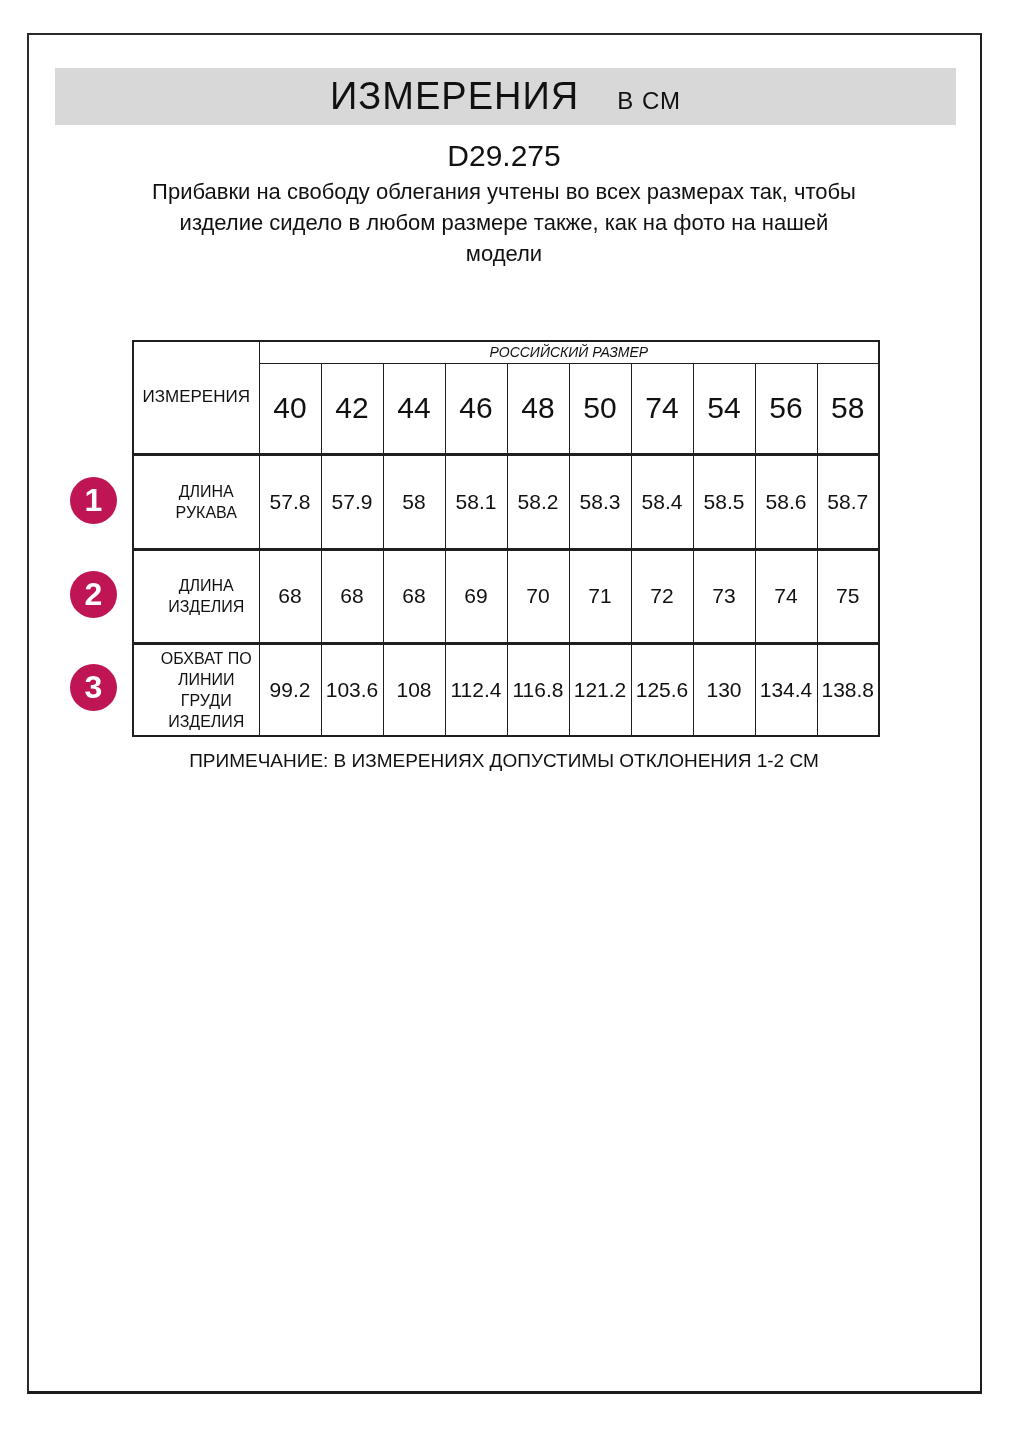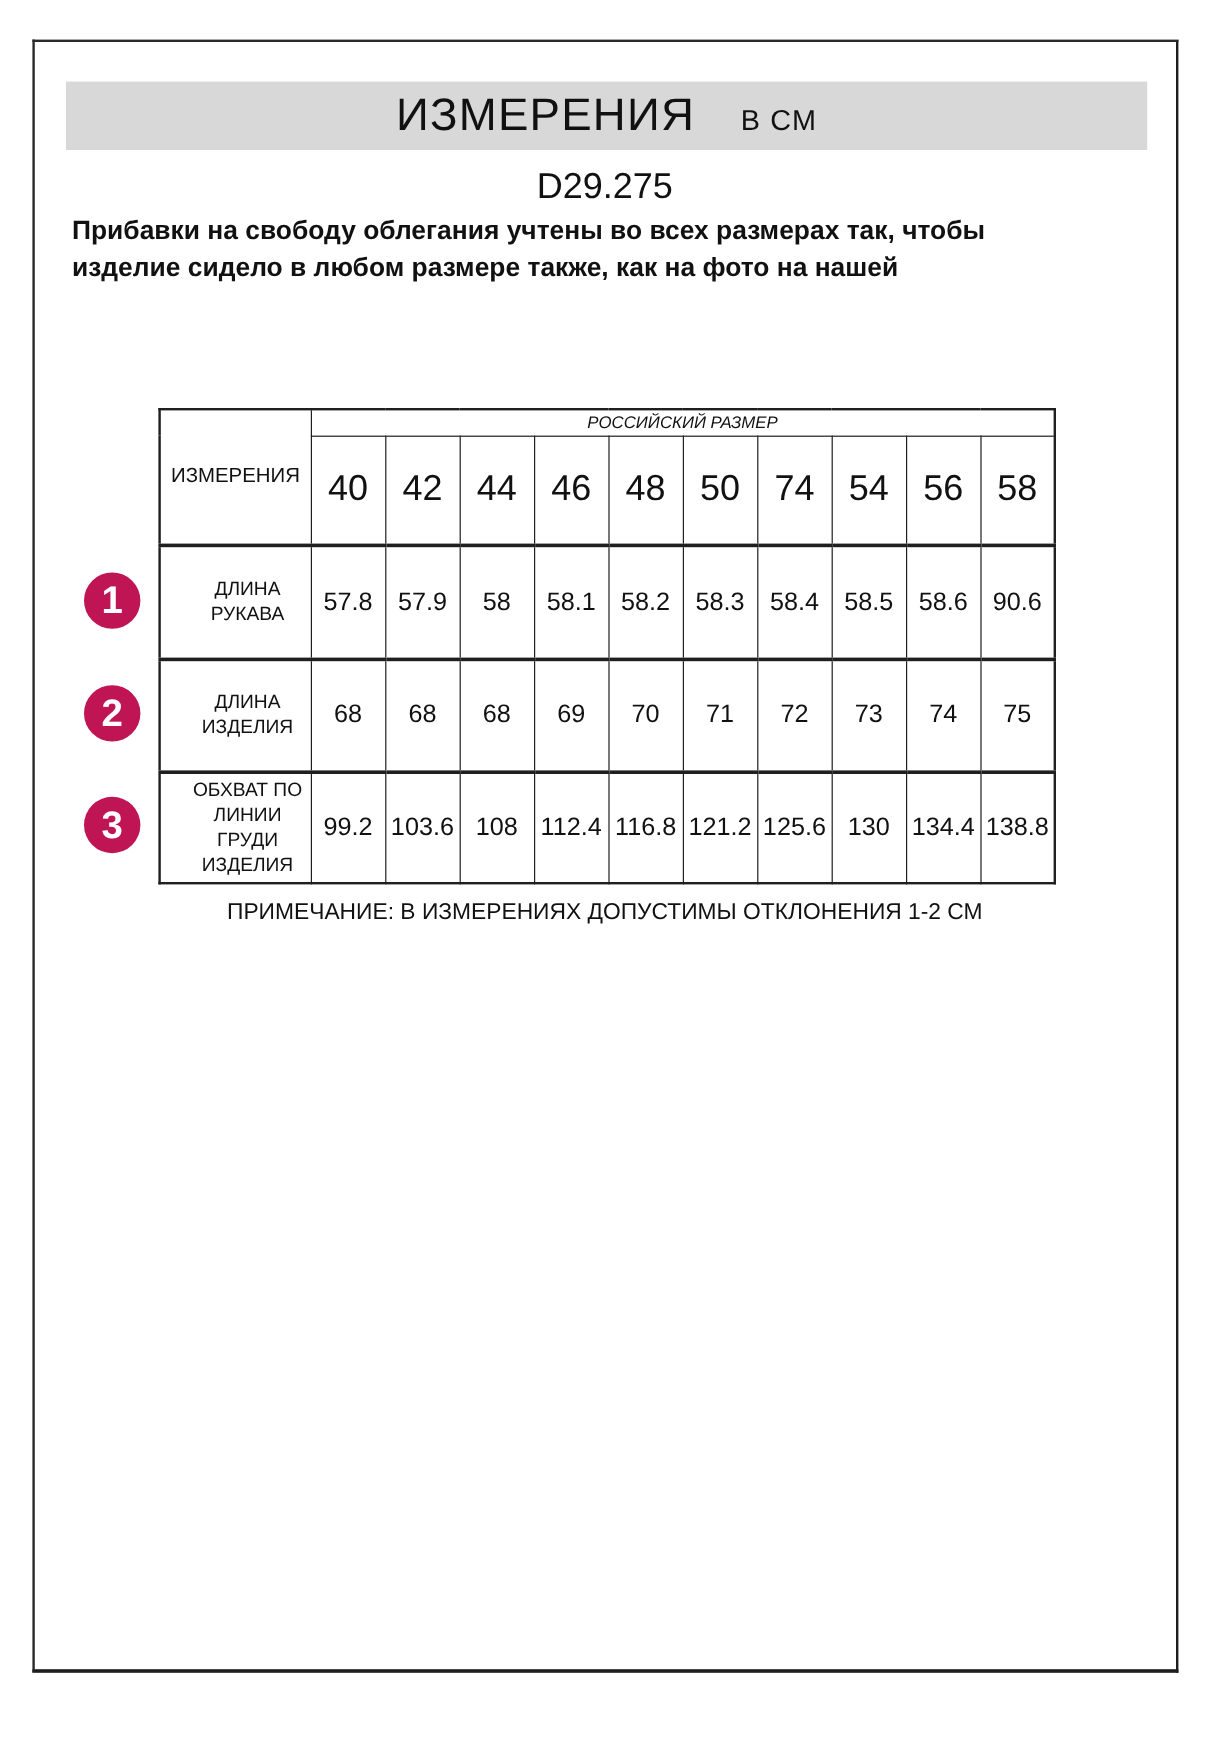--- a/index.html
+++ b/index.html
@@ -54,24 +54,24 @@
     text-align: center;
     font-size: 30px;
     font-weight: 400;
   }
 
   .description {
     position: absolute;
     left: 60px;
     top: 176px;
     width: 888px;
-    text-align: left;
+    text-align: center;
     font-size: 22px;
     line-height: 31px;
-    font-weight: 700;
+    font-weight: 400;
   }
 
   
   table.size-table {
     position: absolute;
     left: 132px;
     top: 340px;
     border-collapse: collapse;
     table-layout: fixed;
     border: 2px solid #1f1f1f;
@@ -143,20 +143,21 @@
 <div class="title-bar">
   <span class="w1">ИЗМЕРЕНИЯ</span>
   <span class="w3">В СМ</span>
 </div>
 
 <div class="model-code">D29.275</div>
 
 <div class="description">
   <div>Прибавки на свободу облегания учтены во всех размерах так, чтобы</div>
   <div>изделие сидело в любом размере также, как на фото на нашей</div>
+  <div>модели</div>
 </div>
 
 <table class="size-table">
   <colgroup>
     <col class="c-label">
     <col class="c-size">
       <col class="c-size">
       <col class="c-size">
       <col class="c-size">
       <col class="c-size">
@@ -187,21 +188,21 @@
       <td class="row-label-cell"><span>ДЛИНА РУКАВА</span></td>
       <td class="value-cell">57.8</td>
       <td class="value-cell">57.9</td>
       <td class="value-cell">58</td>
       <td class="value-cell">58.1</td>
       <td class="value-cell">58.2</td>
       <td class="value-cell">58.3</td>
       <td class="value-cell">58.4</td>
       <td class="value-cell">58.5</td>
       <td class="value-cell">58.6</td>
-      <td class="value-cell">90.6</td>
+      <td class="value-cell">58.7</td>
     </tr>
     <tr class="data-row-2">
       <td class="row-label-cell"><span>ДЛИНА ИЗДЕЛИЯ</span></td>
       <td class="value-cell">68</td>
       <td class="value-cell">68</td>
       <td class="value-cell">68</td>
       <td class="value-cell">69</td>
       <td class="value-cell">70</td>
       <td class="value-cell">71</td>
       <td class="value-cell">72</td>

